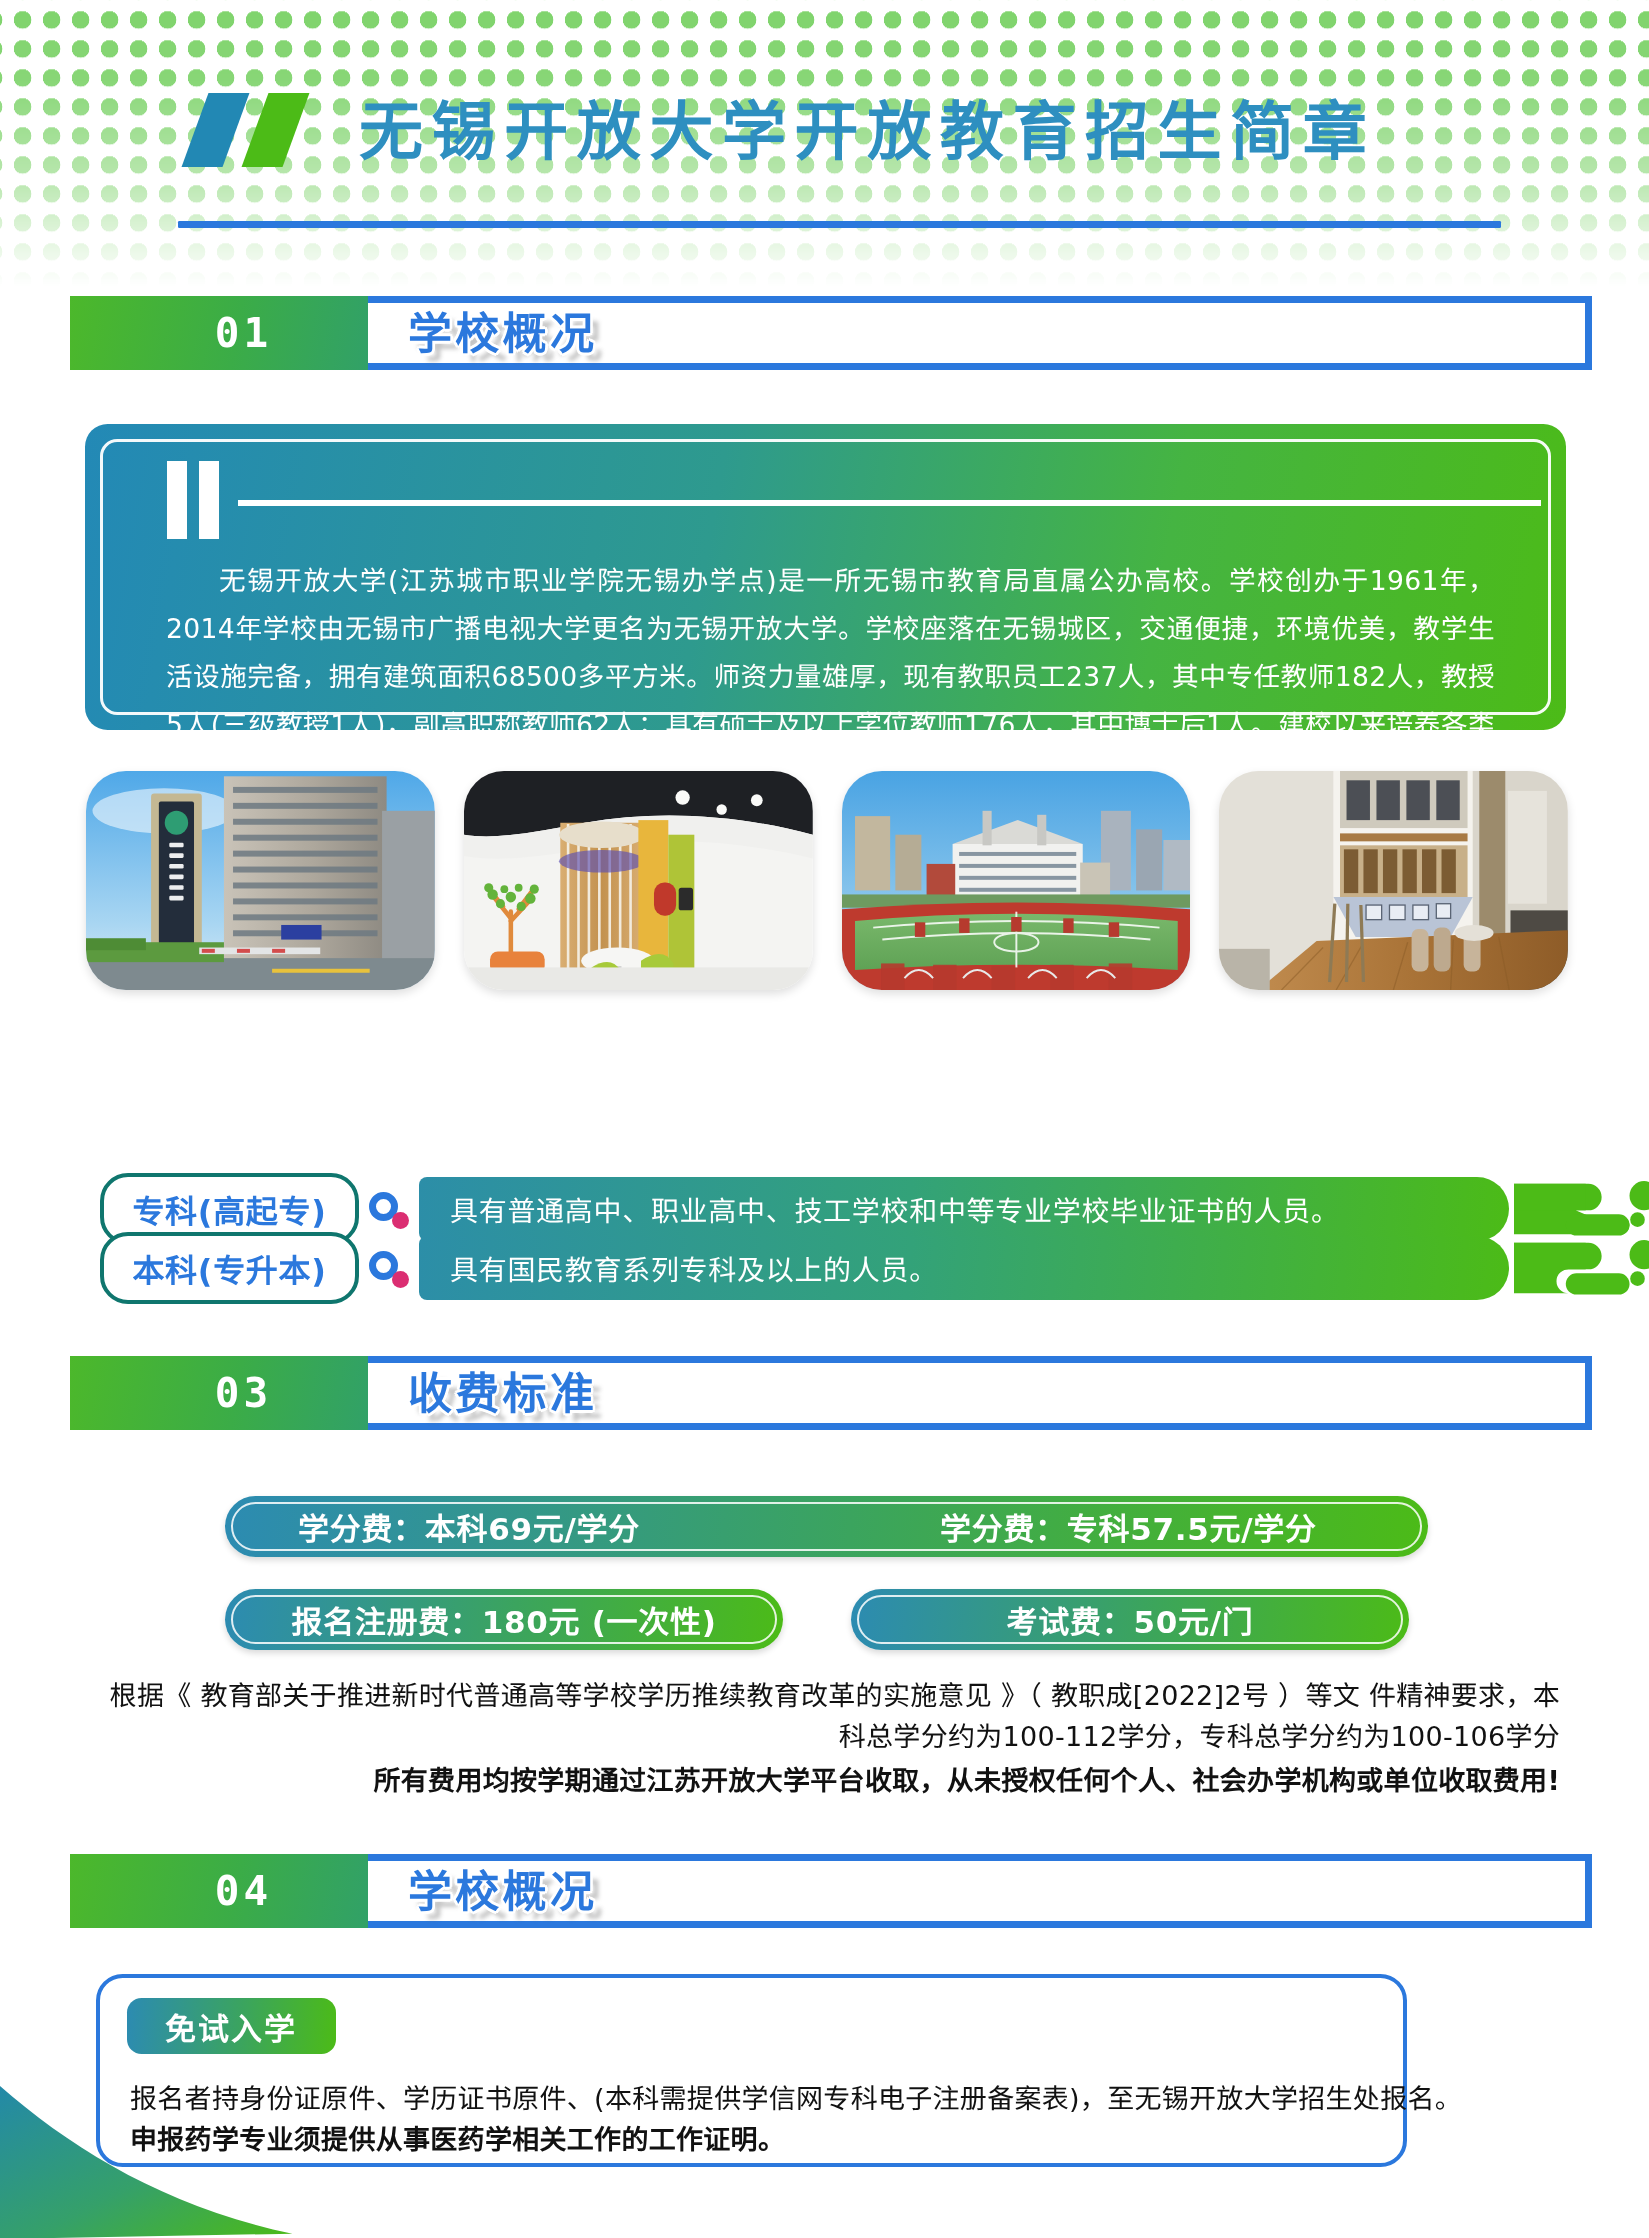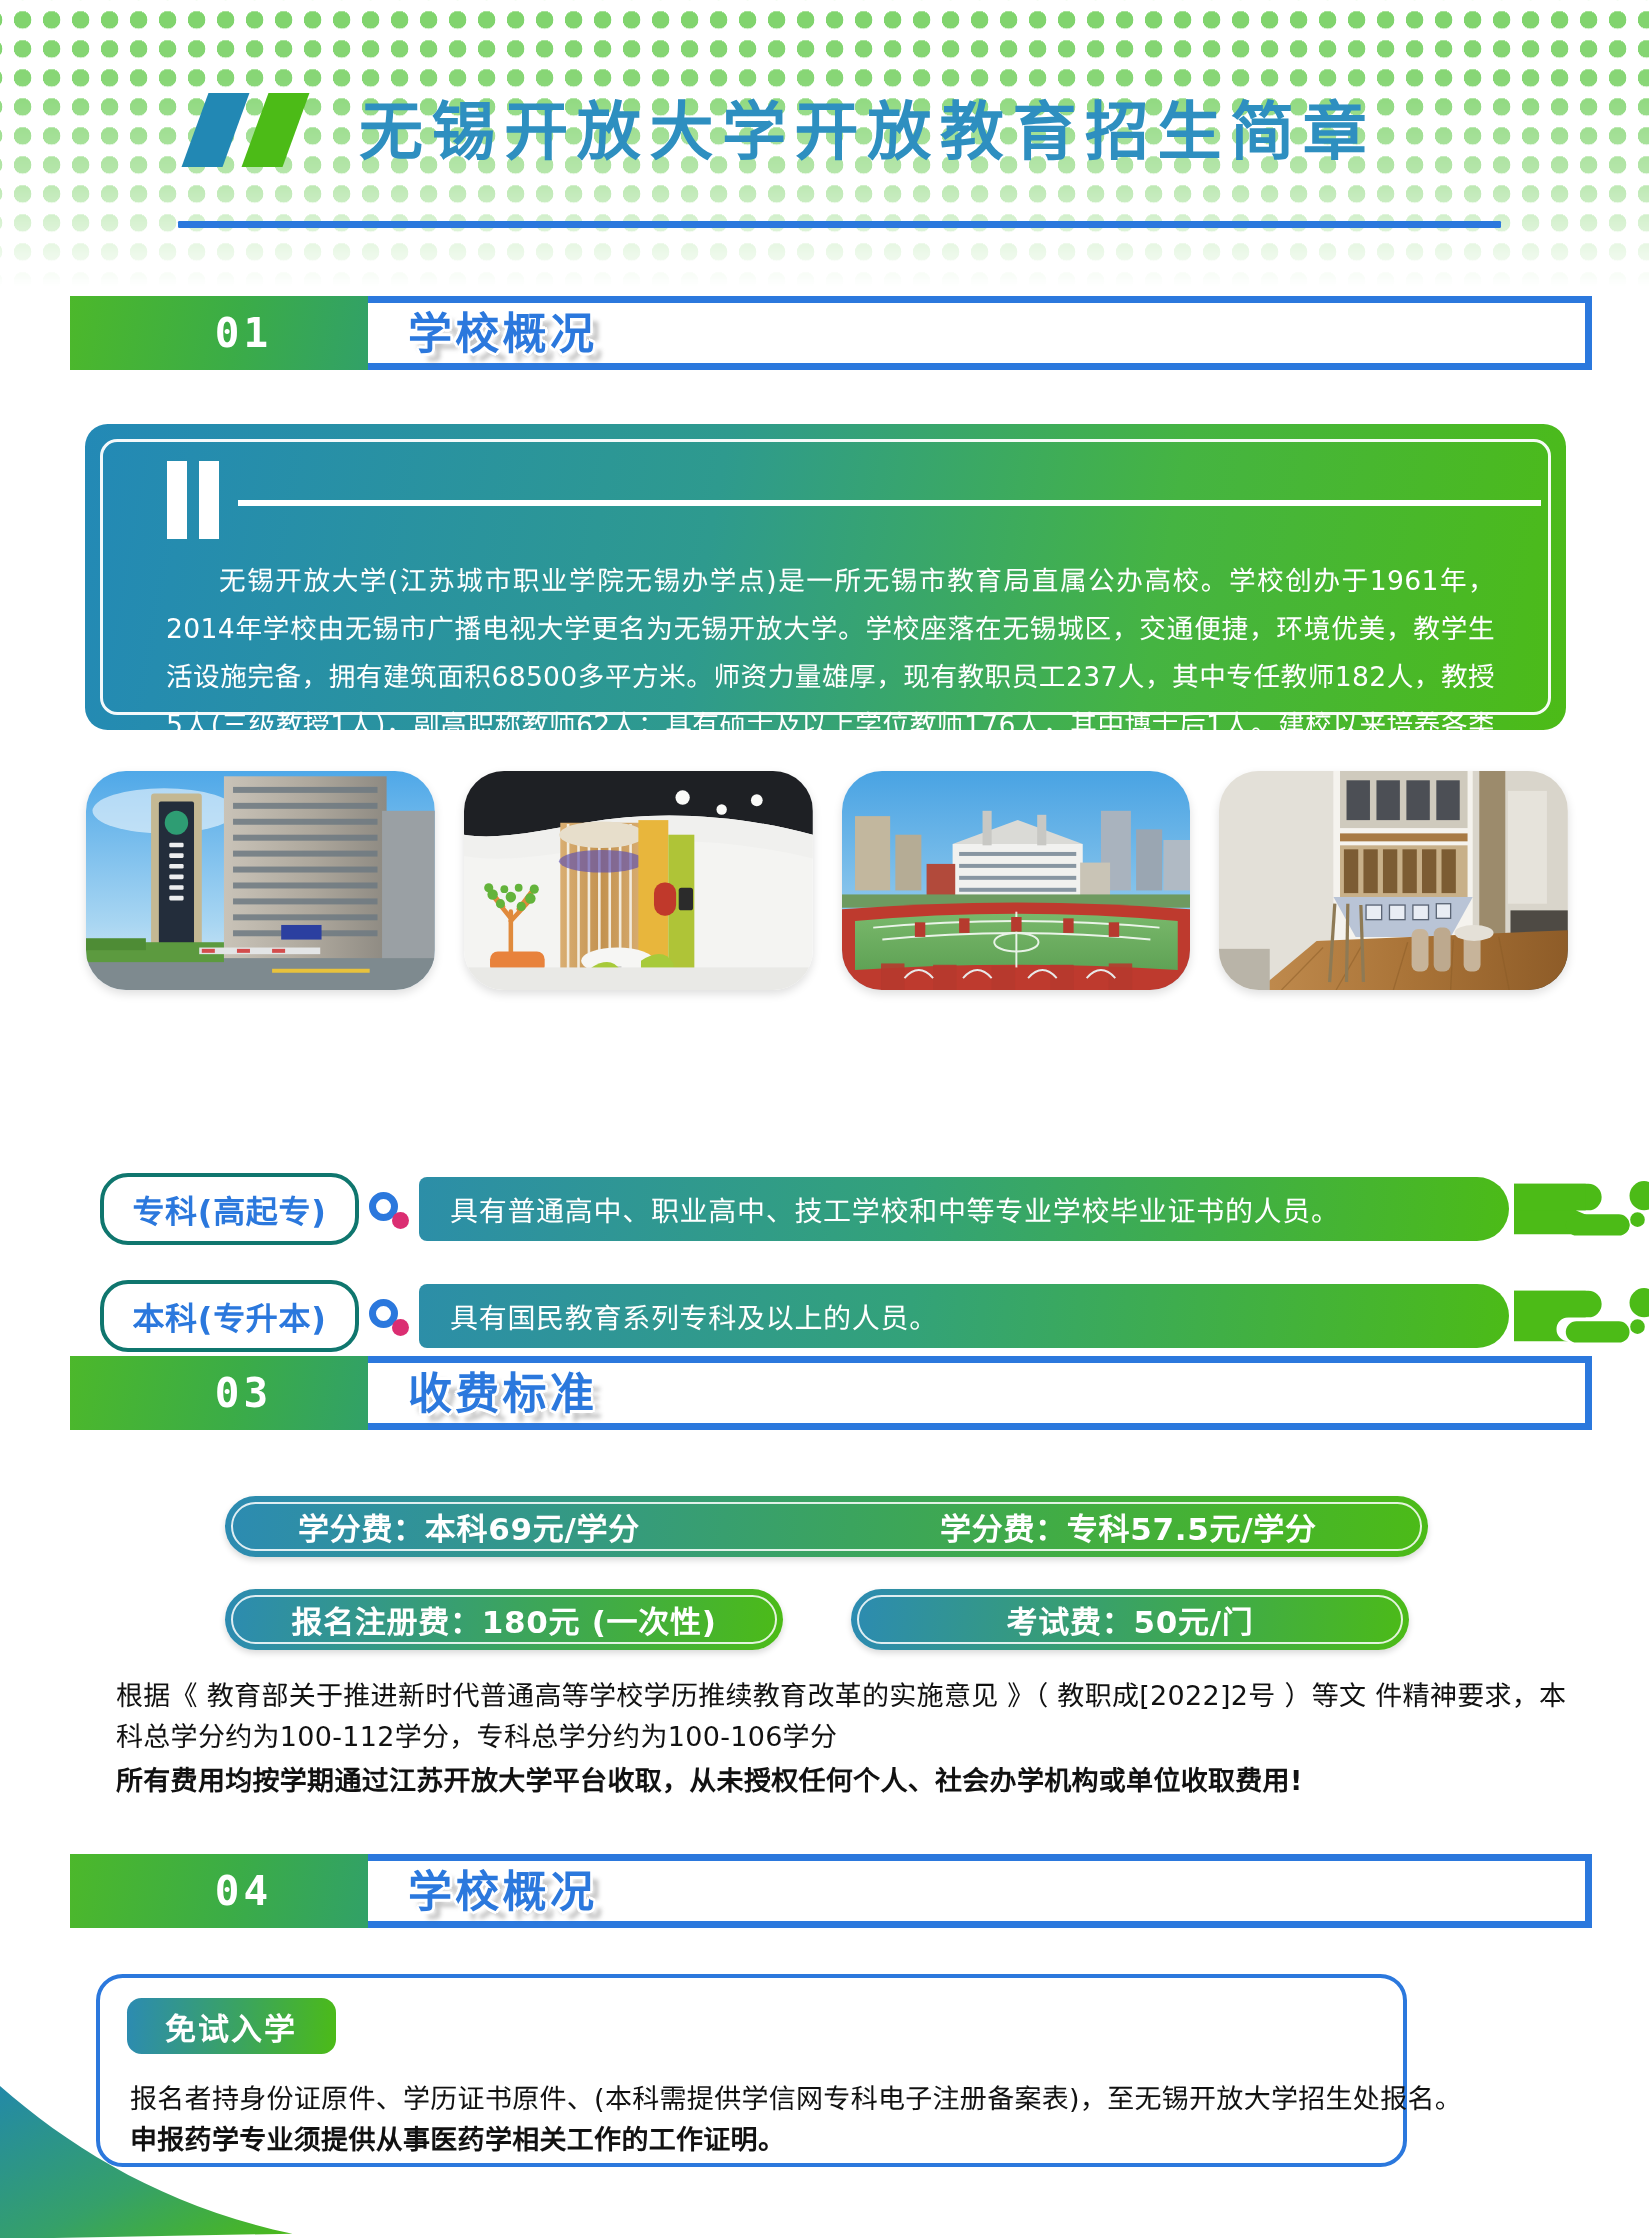--- a/index.html
+++ b/index.html
@@ -130,22 +130,22 @@
   .fee-wide{left:225px;top:1496px;width:1203px;
     background:linear-gradient(95deg,#2C8BB2 0%,#3BA45E 52%,#4CBB17 100%);}
   .fee-wide .lbl-a{position:absolute;left:73px;}
   .fee-wide .lbl-b{position:absolute;left:715px;}
   .fee-reg{left:225px;top:1589px;width:558px;
     background:linear-gradient(95deg,#2C8BB2 0%,#3BA45E 52%,#4CBB17 100%);}
   .fee-exam{left:851px;top:1589px;width:558px;
     background:linear-gradient(95deg,#2C8BB2 0%,#3BA45E 52%,#4CBB17 100%);}
 
   .fee-note{
-    position:absolute;left:116px;top:1675px;width:1456px;
-    text-align:left;color:#111;font-size:27px;line-height:41px;letter-spacing:0.3px;
+    position:absolute;left:104px;top:1675px;width:1456px;
+    text-align:right;color:#111;font-size:27px;line-height:41px;letter-spacing:0.3px;
     font-family:"DejaVu Sans","Liberation Sans",sans-serif;
   }
   .fee-note .strong{font-weight:bold;display:block;margin-top:2.7px;}
 
   
   .apply-box{
     position:absolute;left:96px;top:1974px;width:1311px;height:193px;
     border:4.7px solid #2B78DD;border-radius:26.6px;box-sizing:border-box;background:#fff;
   }
   .exempt-badge{
@@ -451,21 +451,21 @@
         <path d="M0,4 L112,4 a20,20 0 0 1 0,40 L82,44 a18,18 0 0 0 0,36 L0,80 Z
                  M0,4 L112,4 a20,20 0 0 1 0,40 L82,44 a18,18 0 0 0 0,36 L160,80 a14,14 0 0 0 0,-28 L112,52" fill="#4CBB17"></path>
         <rect x="0" y="4" width="108" height="40" fill="#4CBB17"></rect>
         <rect x="78" y="50" width="96" height="32" rx="16" fill="#4CBB17"></rect>
         <circle cx="196" cy="22" r="22" fill="#4CBB17"></circle>
         <circle cx="186" cy="58" r="11" fill="#4CBB17"></circle>
       </svg>
     </div>
   </div>
 
-  <div class="target-row" style="top:1284px;">
+  <div class="target-row" style="top:1236px;">
     <div class="target-tag">本科(专升本)</div>
     <div class="q-icon">
       <span class="q-ring"></span>
       <span class="q-dot"></span>
     </div>
     <div class="target-pill">具有国民教育系列专科及以上的人员。</div>
     <div class="deco">
       <svg viewBox="0 0 250 90" width="166" height="60">
         <rect x="0" y="4" width="108" height="40" fill="#4CBB17"></rect>
         <rect x="78" y="50" width="96" height="32" rx="16" fill="#4CBB17"></rect>

